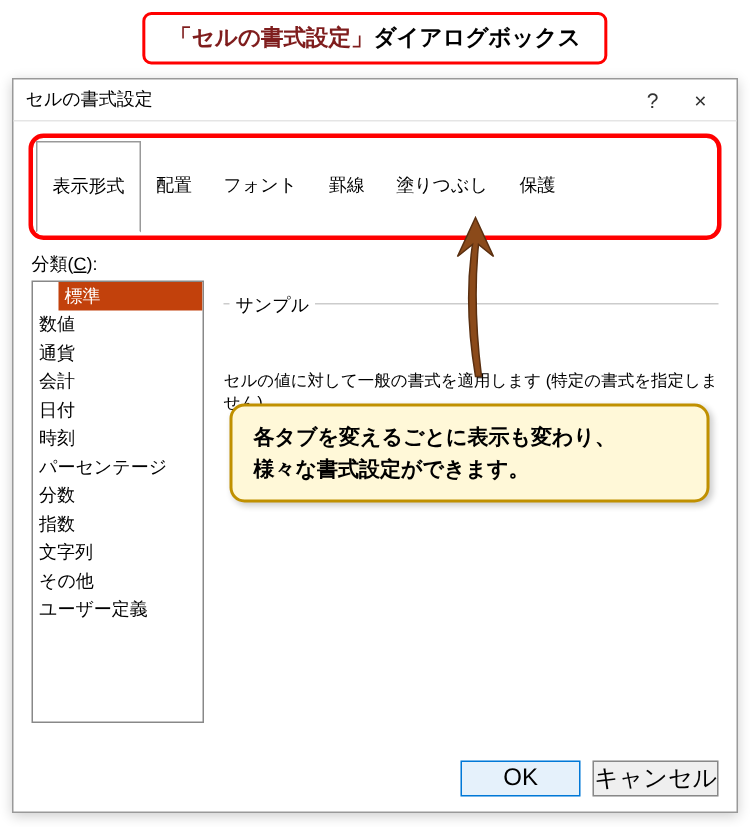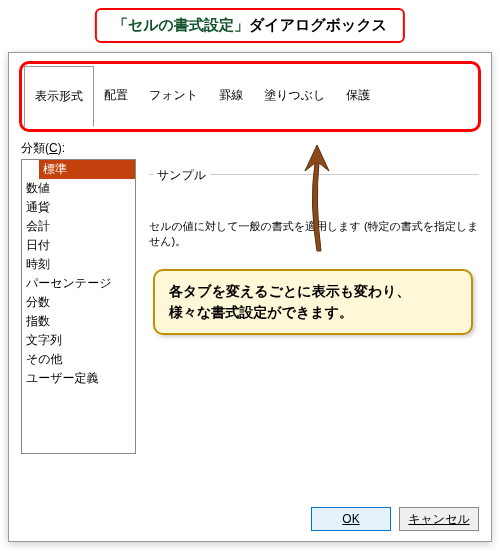--- a/index.html
+++ b/index.html
@@ -23,21 +23,21 @@
       border: 2px solid #ff0000;
       border-radius: 6px;
       padding: 6px 16px;
       background: #fff;
       font-weight: bold;
       font-size: 15px;
       white-space: nowrap;
       z-index: 10;
     }
     .header-callout .red {
-      color: #14532d;
+      color: #7f1d1d;
     }
     .dialog {
       position: absolute;
       top: 52px;
       left: 8px;
       width: 484px;
       height: 490px;
       border: 1px solid #999;
       background: #fff;
       box-shadow: 0 2px 8px rgba(0,0,0,0.2);
@@ -154,43 +154,47 @@
       bottom: 10px;
       right: 12px;
       display: flex;
       gap: 8px;
     }
     .dlg-button {
       min-width: 80px;
       height: 24px;
       border: 1px solid #888;
       background: #efefef;
-      font-size: 12px;
+      font-size: 16px;
       cursor: default;
       display: flex;
       align-items: center;
       justify-content: center;
-      text-decoration: underline;
     }
     .dlg-button.primary {
       border: 1px solid #0078d7;
       background: #e5f1fb;
     }
     .underline {
       text-decoration: underline;
     }
   </style>
 </head>
 <body>
 
 <div class="header-callout">
   <span class="red">「セルの書式設定」</span><span>ダイアログボックス</span>
 </div>
 
 <div class="dialog">
+  <div class="titlebar">
+    <span class="titlebar-text">セルの書式設定</span>
+    <span class="titlebar-btn">?</span>
+    <span class="titlebar-btn">×</span>
+  </div>
 
   <div class="tab-row">
     <div class="tab selected"><span>表示形式</span></div>
     <div class="tab"><span>配置</span></div>
     <div class="tab"><span>フォント</span></div>
     <div class="tab"><span>罫線</span></div>
     <div class="tab"><span>塗りつぶし</span></div>
     <div class="tab"><span>保護</span></div>
   </div>
 

